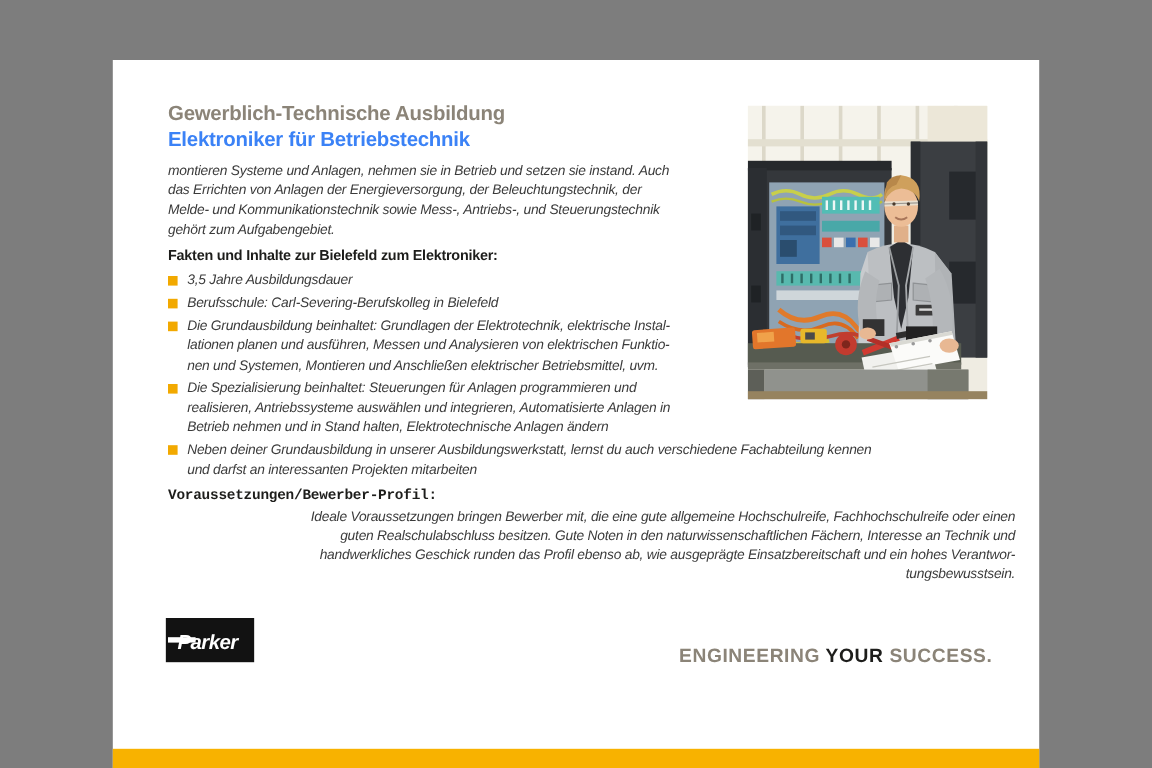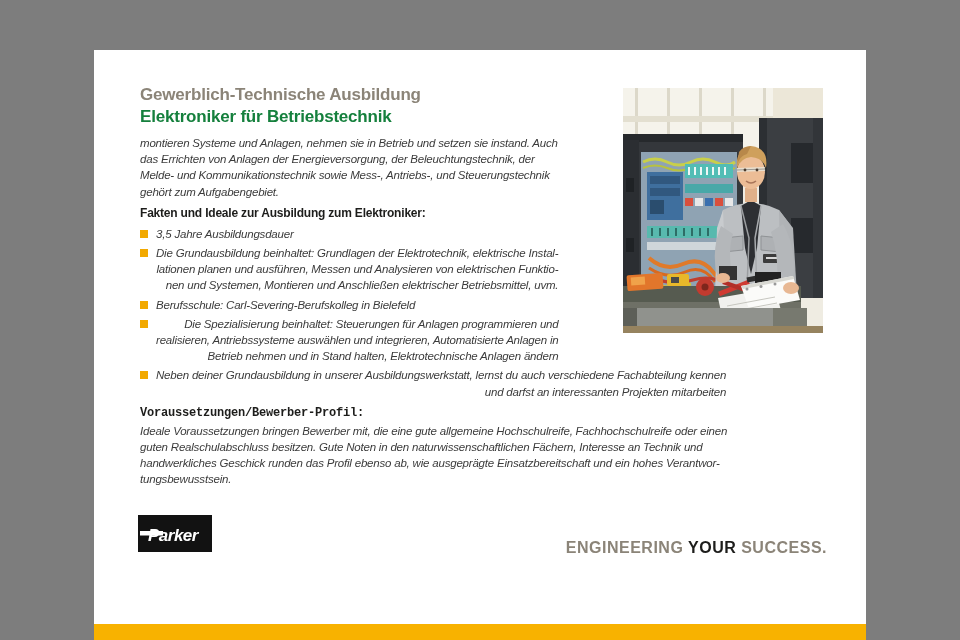--- a/index.html
+++ b/index.html
@@ -18,41 +18,41 @@
   .content {
     position: absolute;
     left: 46px; top: 34px; right: 20px;
   }
   .kicker {
     font-size: 17px; font-weight: bold; line-height: 22px;
     color: #8b8478; letter-spacing: -0.2px;
   }
   .title {
     font-size: 17px; font-weight: bold; line-height: 22px;
-    color: #15803d; letter-spacing: -0.2px;
+    color: #3b82f6; letter-spacing: -0.2px;
   }
   .body-text {
     font-size: 11.5px; line-height: 16.2px; color: #3b3b3b;
     letter-spacing: -0.2px; white-space: pre-line; font-style: italic;
   }
   .intro { margin-top: 7px; }
   .section-heading {
     margin-top: 5px;
     font-size: 12px; font-weight: bold; line-height: 17px;
     color: #1d1d1b; letter-spacing: -0.2px;
   }
   .bullet-list { margin-top: 4px; }
-  .bullet-row { display: flex; align-items: flex-start; margin-bottom: 3px; text-align: right; }
+  .bullet-row { display: flex; align-items: flex-start; margin-bottom: 3px; }
   .bullet-square {
     flex: 0 0 auto;
     width: 8px; height: 8px; background: #f2a900;
     margin-top: 4px; margin-right: 8px;
   }
   .profile-heading { margin-top: 5px; font-family: Liberation Mono, monospace; }
-  .profile-text { margin-top: 1px; }
+  .profile-text { margin-top: 1px; text-align: right; }
   .photo-frame {
     position: absolute;
     left: 529px; top: 38px;
     width: 200px; height: 245px;
     overflow: hidden;
   }
   .logo {
     position: absolute;
     left: 44px; top: 465px;
     width: 74px; height: 37px;
@@ -80,36 +80,36 @@
 
   <div class="content">
     <div class="kicker">Gewerblich-Technische Ausbildung</div>
     <div class="title">Elektroniker für Betriebstechnik</div>
 
     <div class="body-text intro">montieren Systeme und Anlagen, nehmen sie in Betrieb und setzen sie instand. Auch
 das Errichten von Anlagen der Energieversorgung, der Beleuchtungstechnik, der
 Melde- und Kommunikationstechnik sowie Mess-, Antriebs-, und Steuerungstechnik
 gehört zum Aufgabengebiet.</div>
 
-    <div class="section-heading">Fakten und Ideale zur Ausbildung zum Elektroniker:</div>
+    <div class="section-heading">Fakten und Inhalte zur Bielefeld zum Elektroniker:</div>
 
     <div class="bullet-list">
       <div class="bullet-row">
         <span class="bullet-square"></span>
         <div class="body-text">3,5 Jahre Ausbildungsdauer</div>
+      </div>
+      <div class="bullet-row">
+        <span class="bullet-square"></span>
+        <div class="body-text">Berufsschule: Carl-Severing-Berufskolleg in Bielefeld</div>
       </div>
       <div class="bullet-row">
         <span class="bullet-square"></span>
         <div class="body-text">Die Grundausbildung beinhaltet: Grundlagen der Elektrotechnik, elektrische Instal-
 lationen planen und ausführen, Messen und Analysieren von elektrischen Funktio-
 nen und Systemen, Montieren und Anschließen elektrischer Betriebsmittel, uvm.</div>
-      </div>
-      <div class="bullet-row">
-        <span class="bullet-square"></span>
-        <div class="body-text">Berufsschule: Carl-Severing-Berufskolleg in Bielefeld</div>
       </div>
       <div class="bullet-row">
         <span class="bullet-square"></span>
         <div class="body-text">Die Spezialisierung beinhaltet: Steuerungen für Anlagen programmieren und
 realisieren, Antriebssysteme auswählen und integrieren, Automatisierte Anlagen in
 Betrieb nehmen und in Stand halten, Elektrotechnische Anlagen ändern</div>
       </div>
       <div class="bullet-row">
         <span class="bullet-square"></span>
         <div class="body-text">Neben deiner Grundausbildung in unserer Ausbildungswerkstatt, lernst du auch verschiedene Fachabteilung kennen

